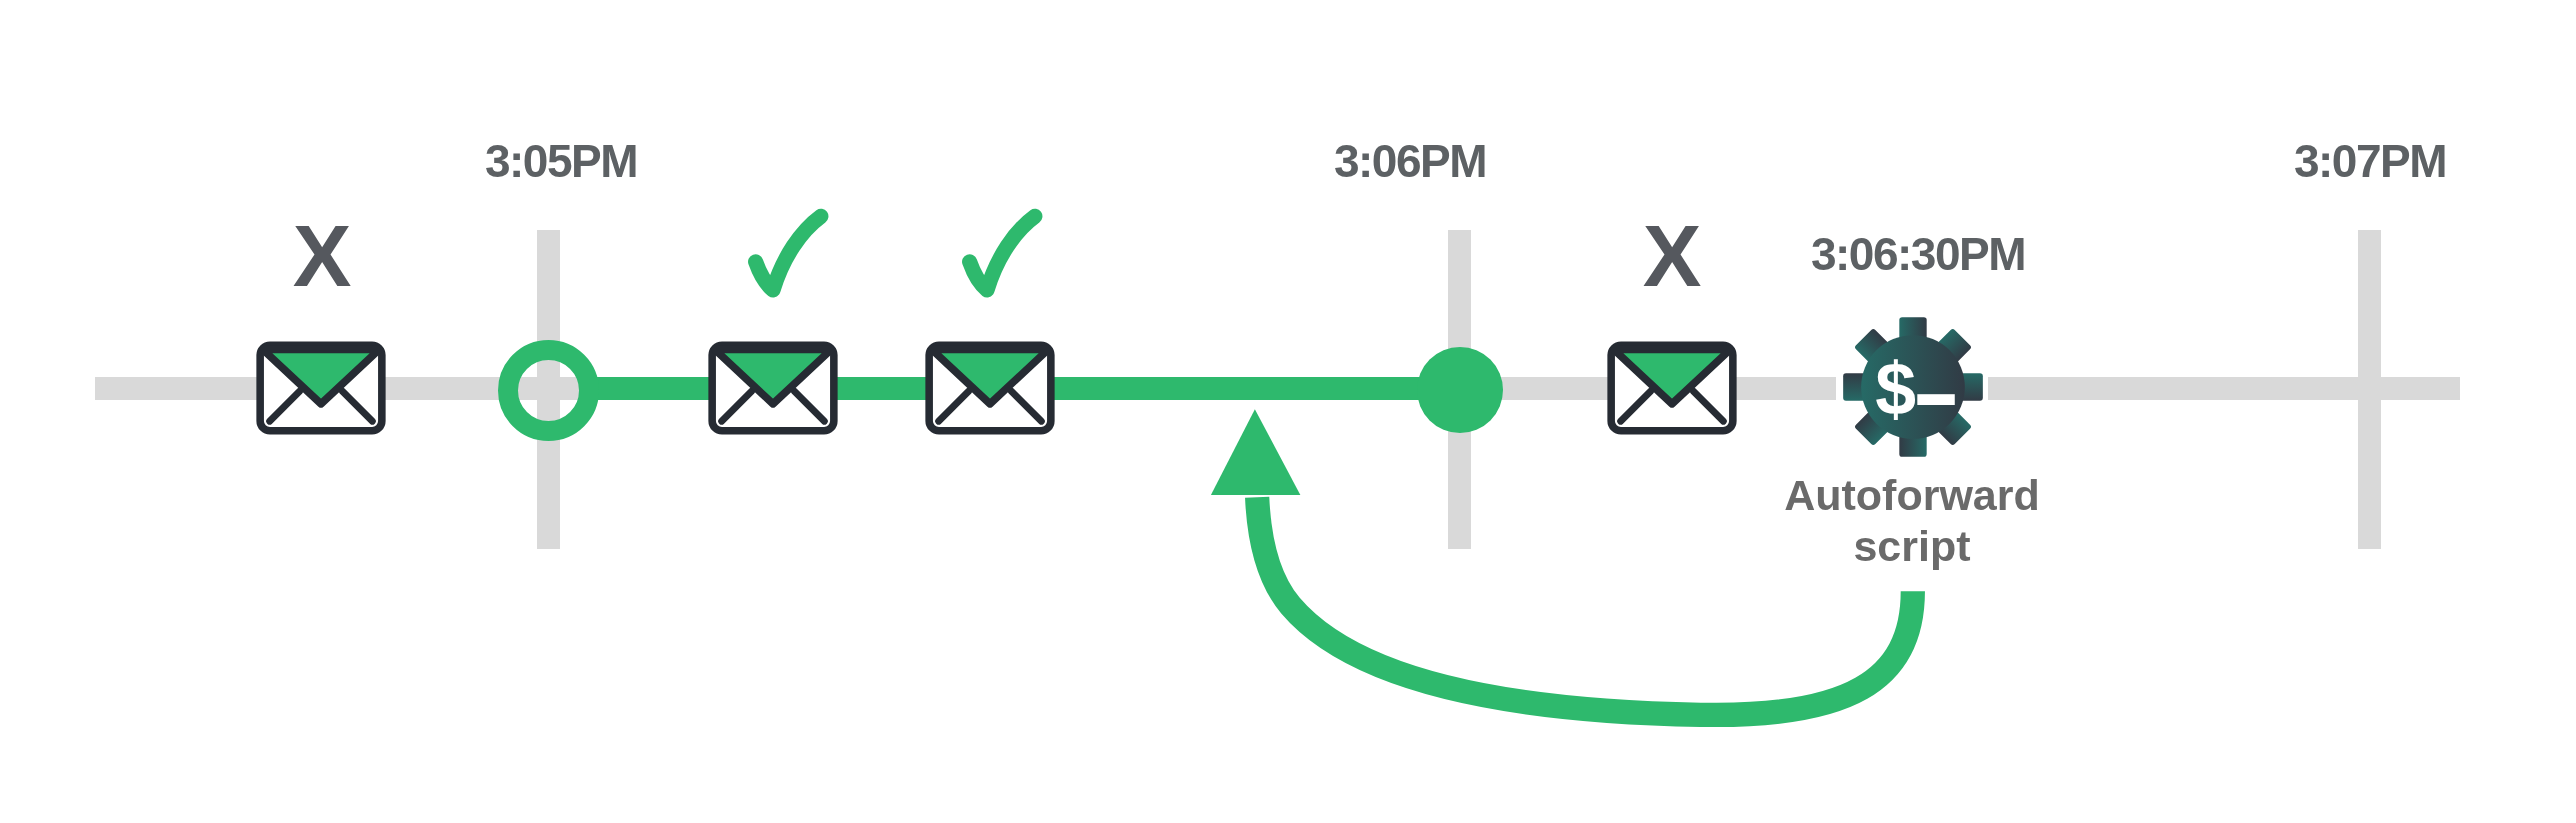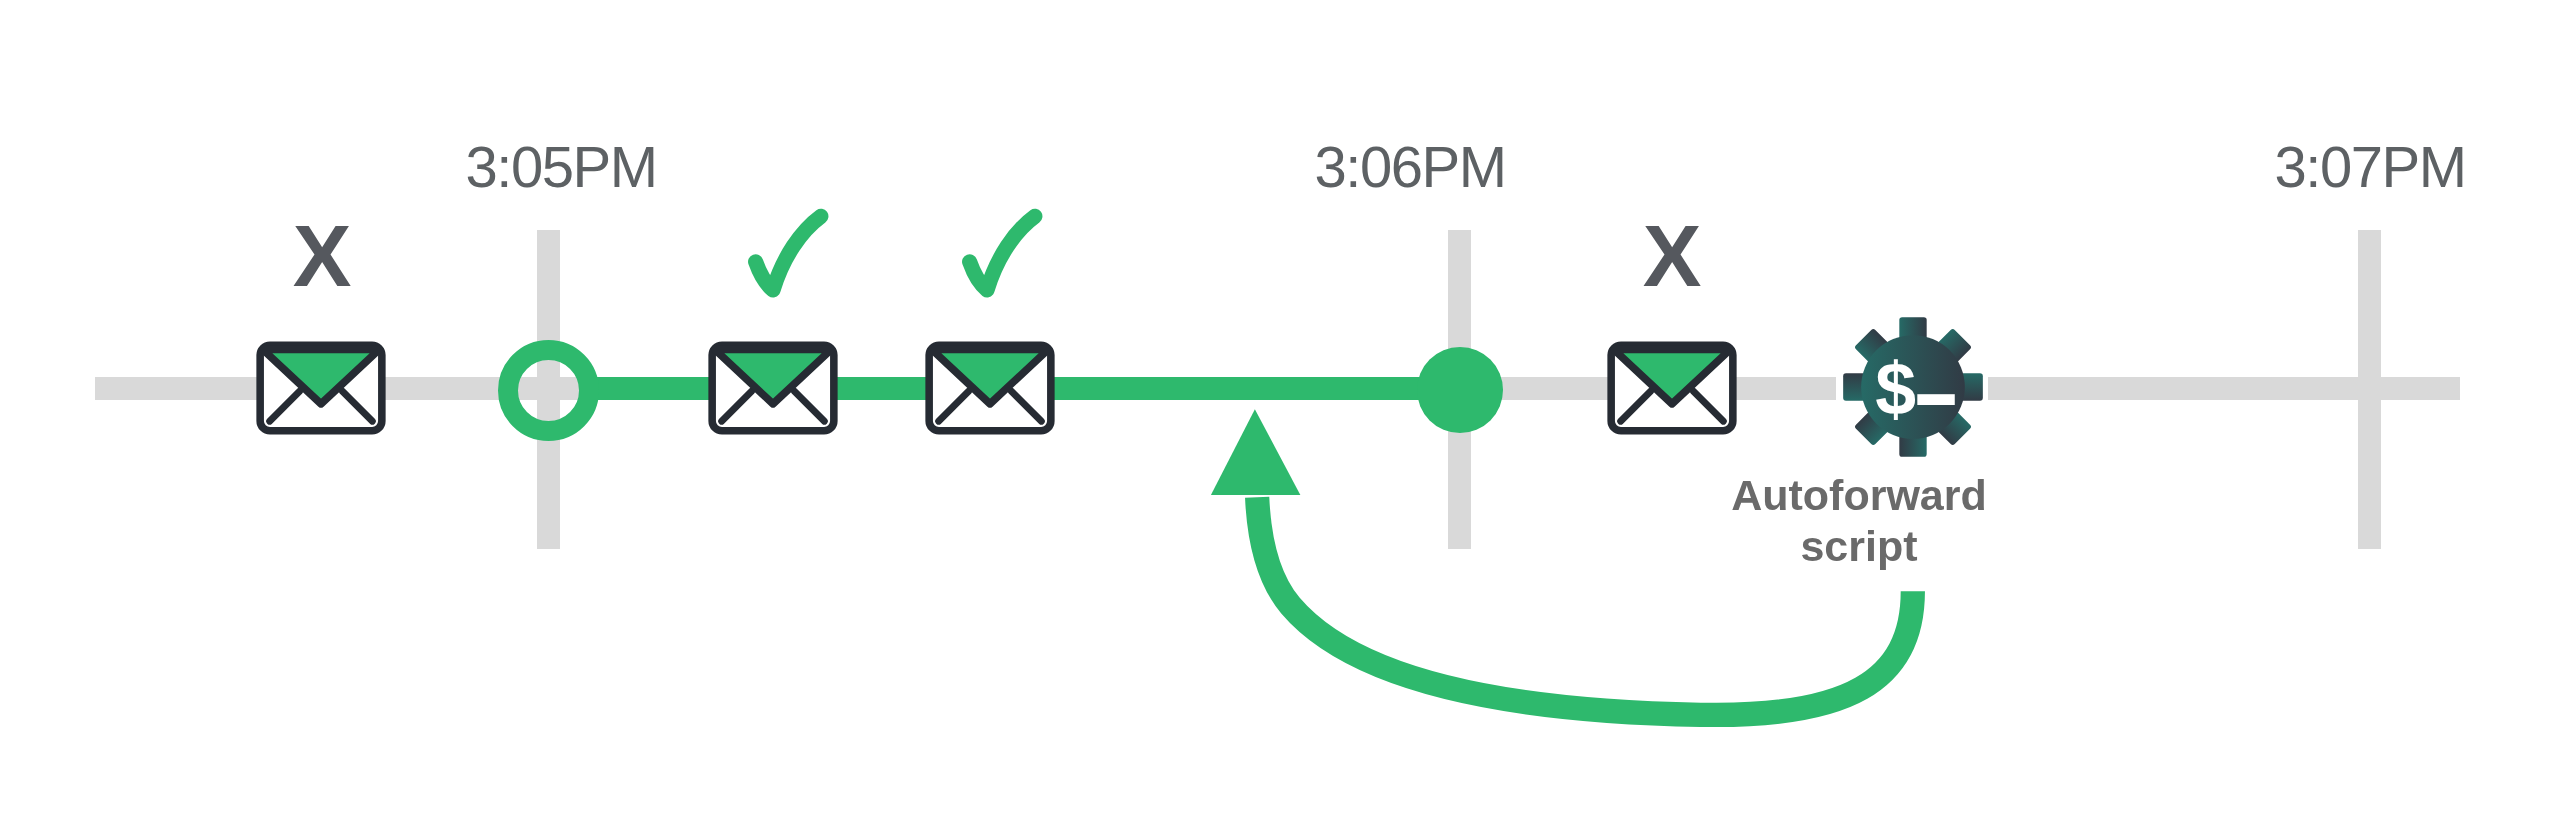--- a/index.html
+++ b/index.html
@@ -11,36 +11,36 @@
   
   .track{left:95px;top:377px;width:2365px;height:23px;background:#d9d9d9;z-index:1;}
   .segment-green{left:584px;top:377px;width:842px;height:23px;background:#2eb96d;z-index:2;}
   .tick{top:230px;width:23px;height:319px;background:#d9d9d9;z-index:1;}
   .tick.t305{left:537px;}
   .tick.t306{left:1448px;}
   .tick.t307{left:2358px;}
 
   
   .time-label{top:138px;transform:translateX(-50%);
-    font-size:58px;font-weight:normal;color:#5d6164;letter-spacing:-1.5px;white-space:nowrap;
+    font-size:46px;font-weight:bold;color:#5d6164;letter-spacing:-1.5px;white-space:nowrap;
     line-height:1;z-index:6;}
   .time-label.t305{left:561px;}
   .time-label.t306{left:1410px;}
   .time-label.t307{left:2370px;text-align:right;}
   .time-label.t30630{left:1918px;top:231px;}
 
   .x-mark{top:212px;transform:translateX(-50%);font-size:88px;font-weight:bold;
     color:#55585e;line-height:1;z-index:5;}
   .x-mark.left{left:322px;}
   .x-mark.right{left:1672px;}
 
   .caption{top:470px;transform:translateX(-50%);text-align:center;
     font-size:43px;font-weight:bold;color:#6a6a6a;line-height:51px;white-space:nowrap;z-index:5;}
   .caption.emails{left:910px;}
-  .caption.script{left:1859px;}
+  .caption.script{left:1912px;}
 
   
   .ring{left:498px;top:340px;width:61px;height:61px;border:20.5px solid #2eb96d;
     border-radius:50%;z-index:3;}
   .dot{left:1417px;top:347px;width:86px;height:86px;background:#2eb96d;border-radius:50%;z-index:3;}
 
   
   .envelope{top:341px;width:130px;height:94px;z-index:4;}
   .envelope.e1{left:256px;}
   .envelope.e2{left:708px;}
@@ -69,20 +69,21 @@
   <div class="abs segment-green"></div>
 
   <svg class="abs loop-arrow" viewBox="1500 500 1150 500" xmlns="http://www.w3.org/2000/svg">
     <path d="M 2522 780 C 2522 900, 2434 947, 2242 943 C 2012 939, 1792 906, 1701 799 C 1669 761, 1659 702, 1657 656" fill="none" stroke="#2eb96d" stroke-width="32"></path>
     <polygon points="1654,540 1596,653 1714,653" fill="#2eb96d"></polygon>
   </svg>
 
   <div class="abs time-label t305">3:05PM</div>
   <div class="abs time-label t306">3:06PM</div>
   <div class="abs time-label t307">3:07PM</div>
+  <div class="abs time-label t30630">3:06:30PM</div>
 
   <div class="abs ring"></div>
   <div class="abs dot"></div>
 
   <div class="abs gear-halo"></div>
 
   <div class="abs x-mark left">X</div>
   <svg class="abs envelope e1" viewBox="0 0 172 124" xmlns="http://www.w3.org/2000/svg">
     <rect x="5.5" y="5.5" width="161" height="113" rx="13" fill="#ffffff" stroke="#262b33" stroke-width="10"></rect>
     <path d="M18 106 L58 66" stroke="#262b33" stroke-width="9" stroke-linecap="round"></path>

